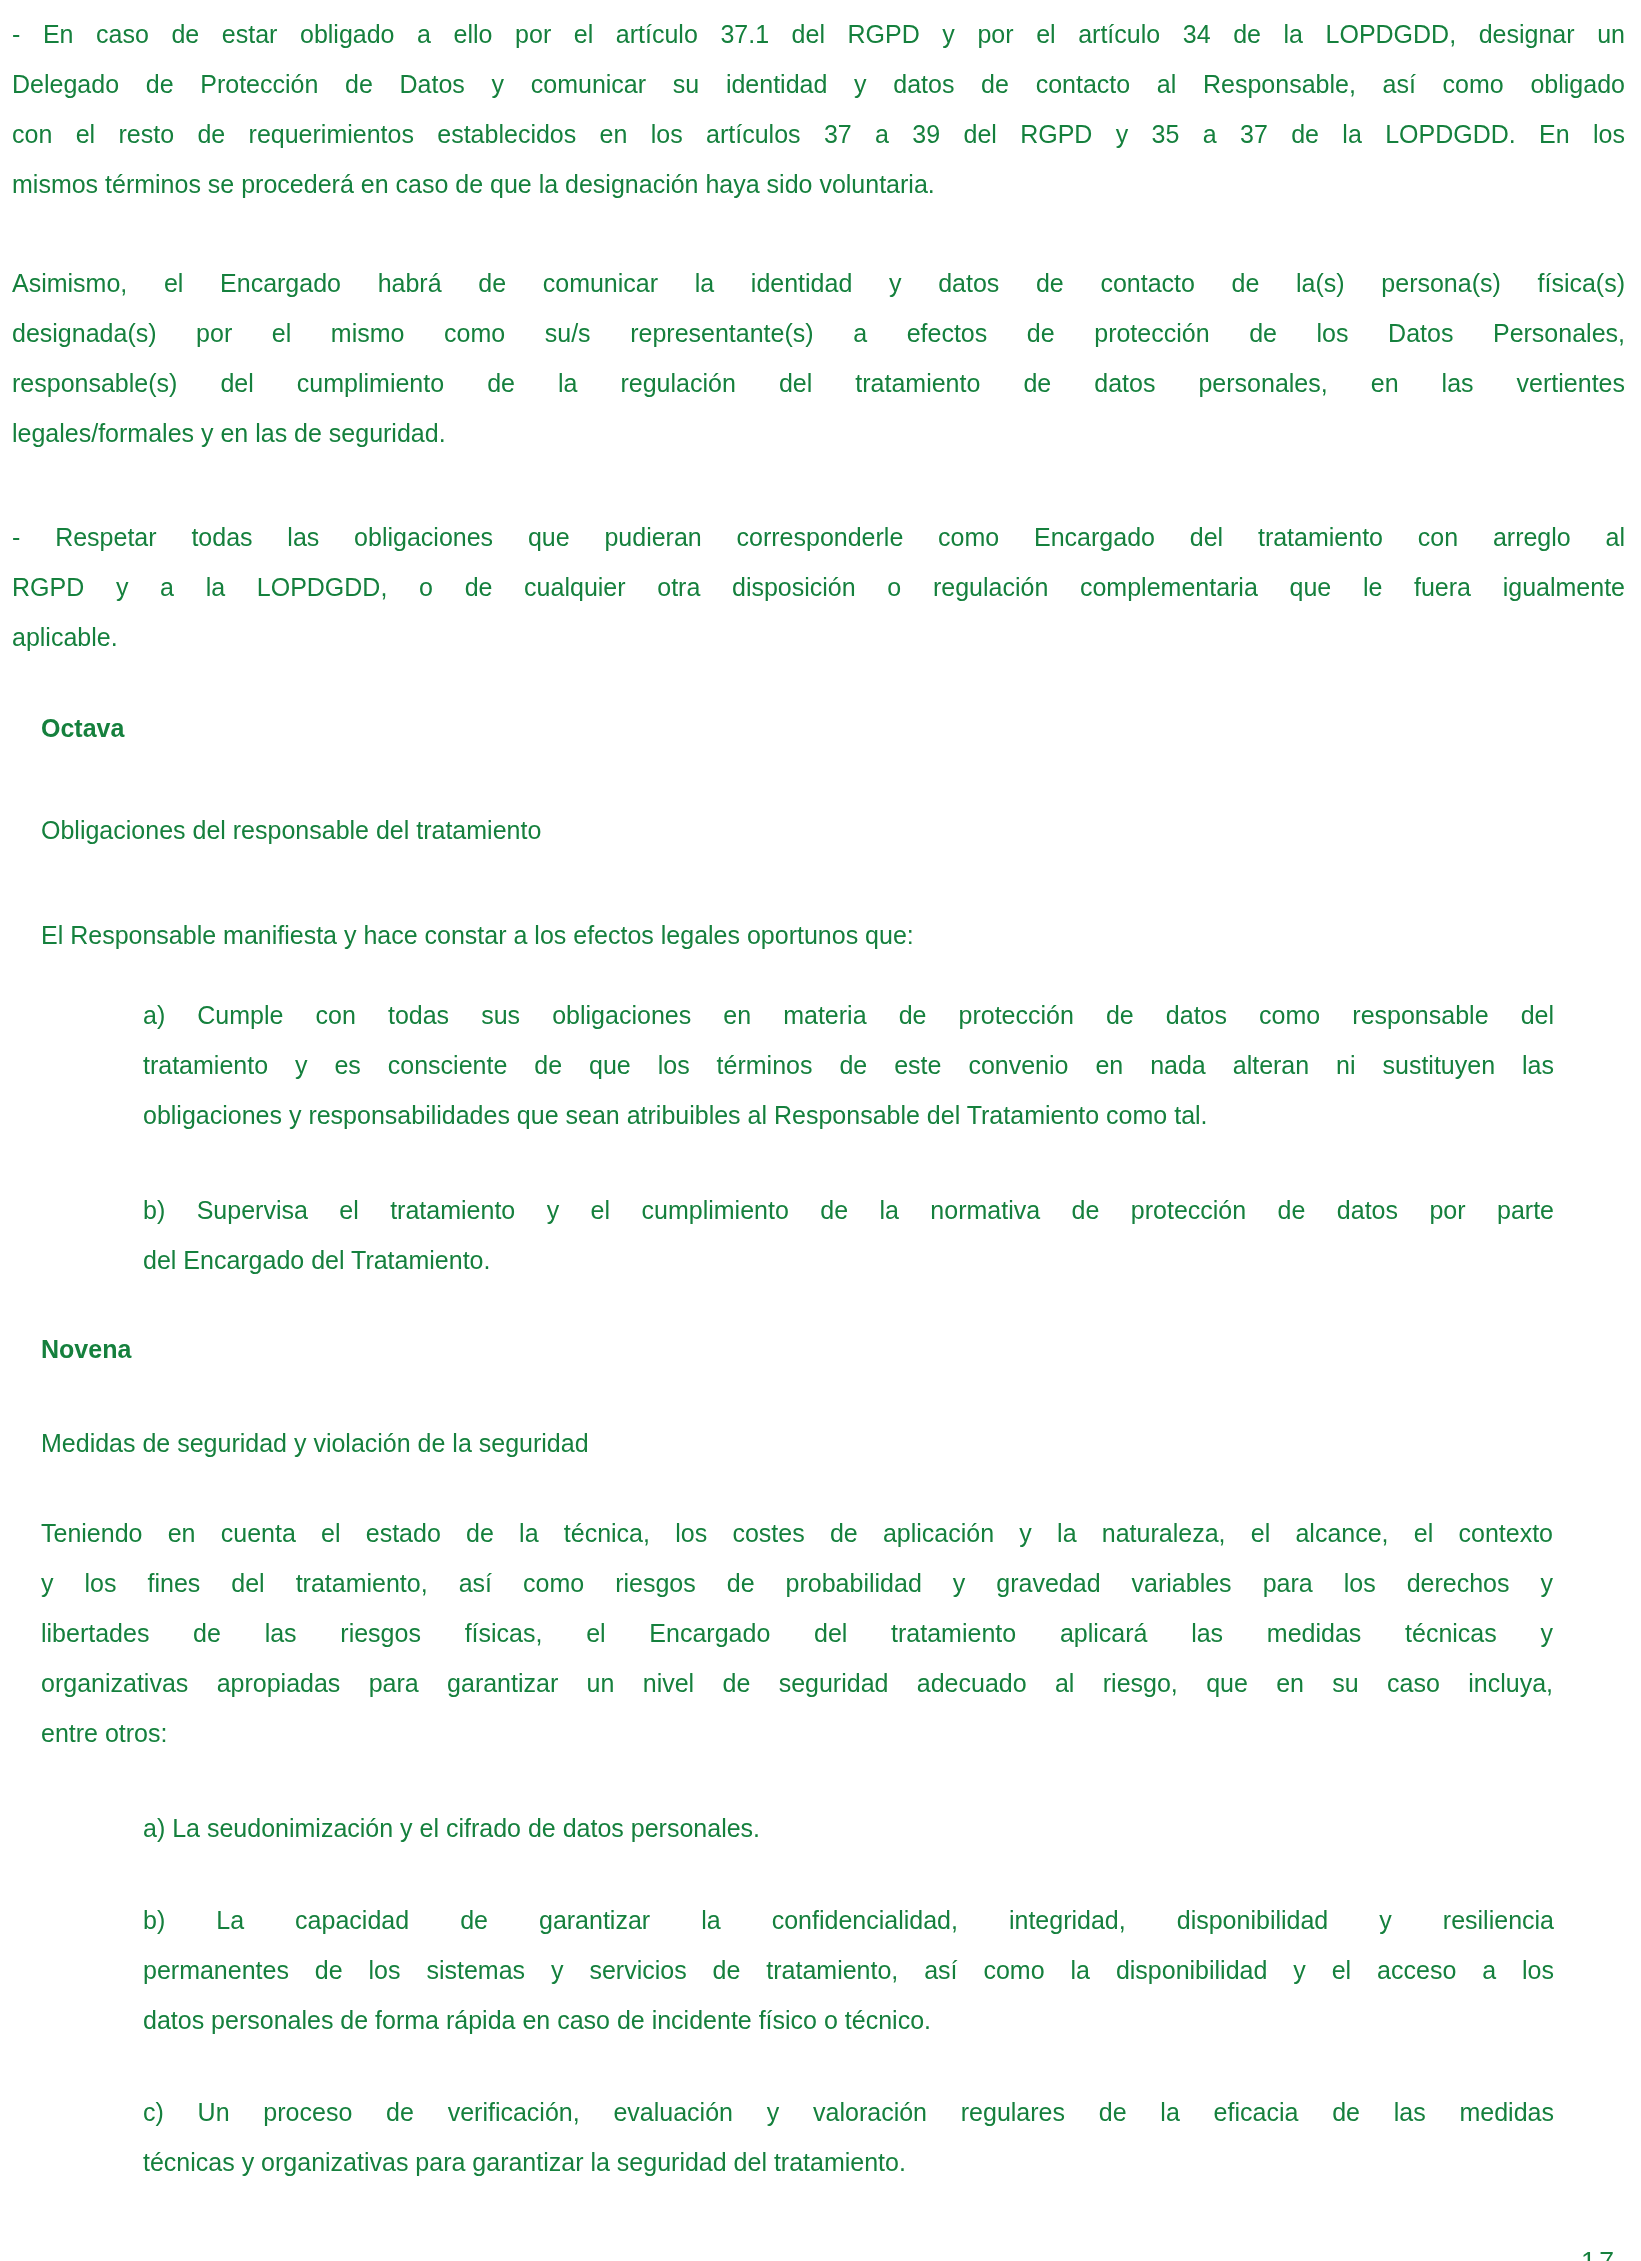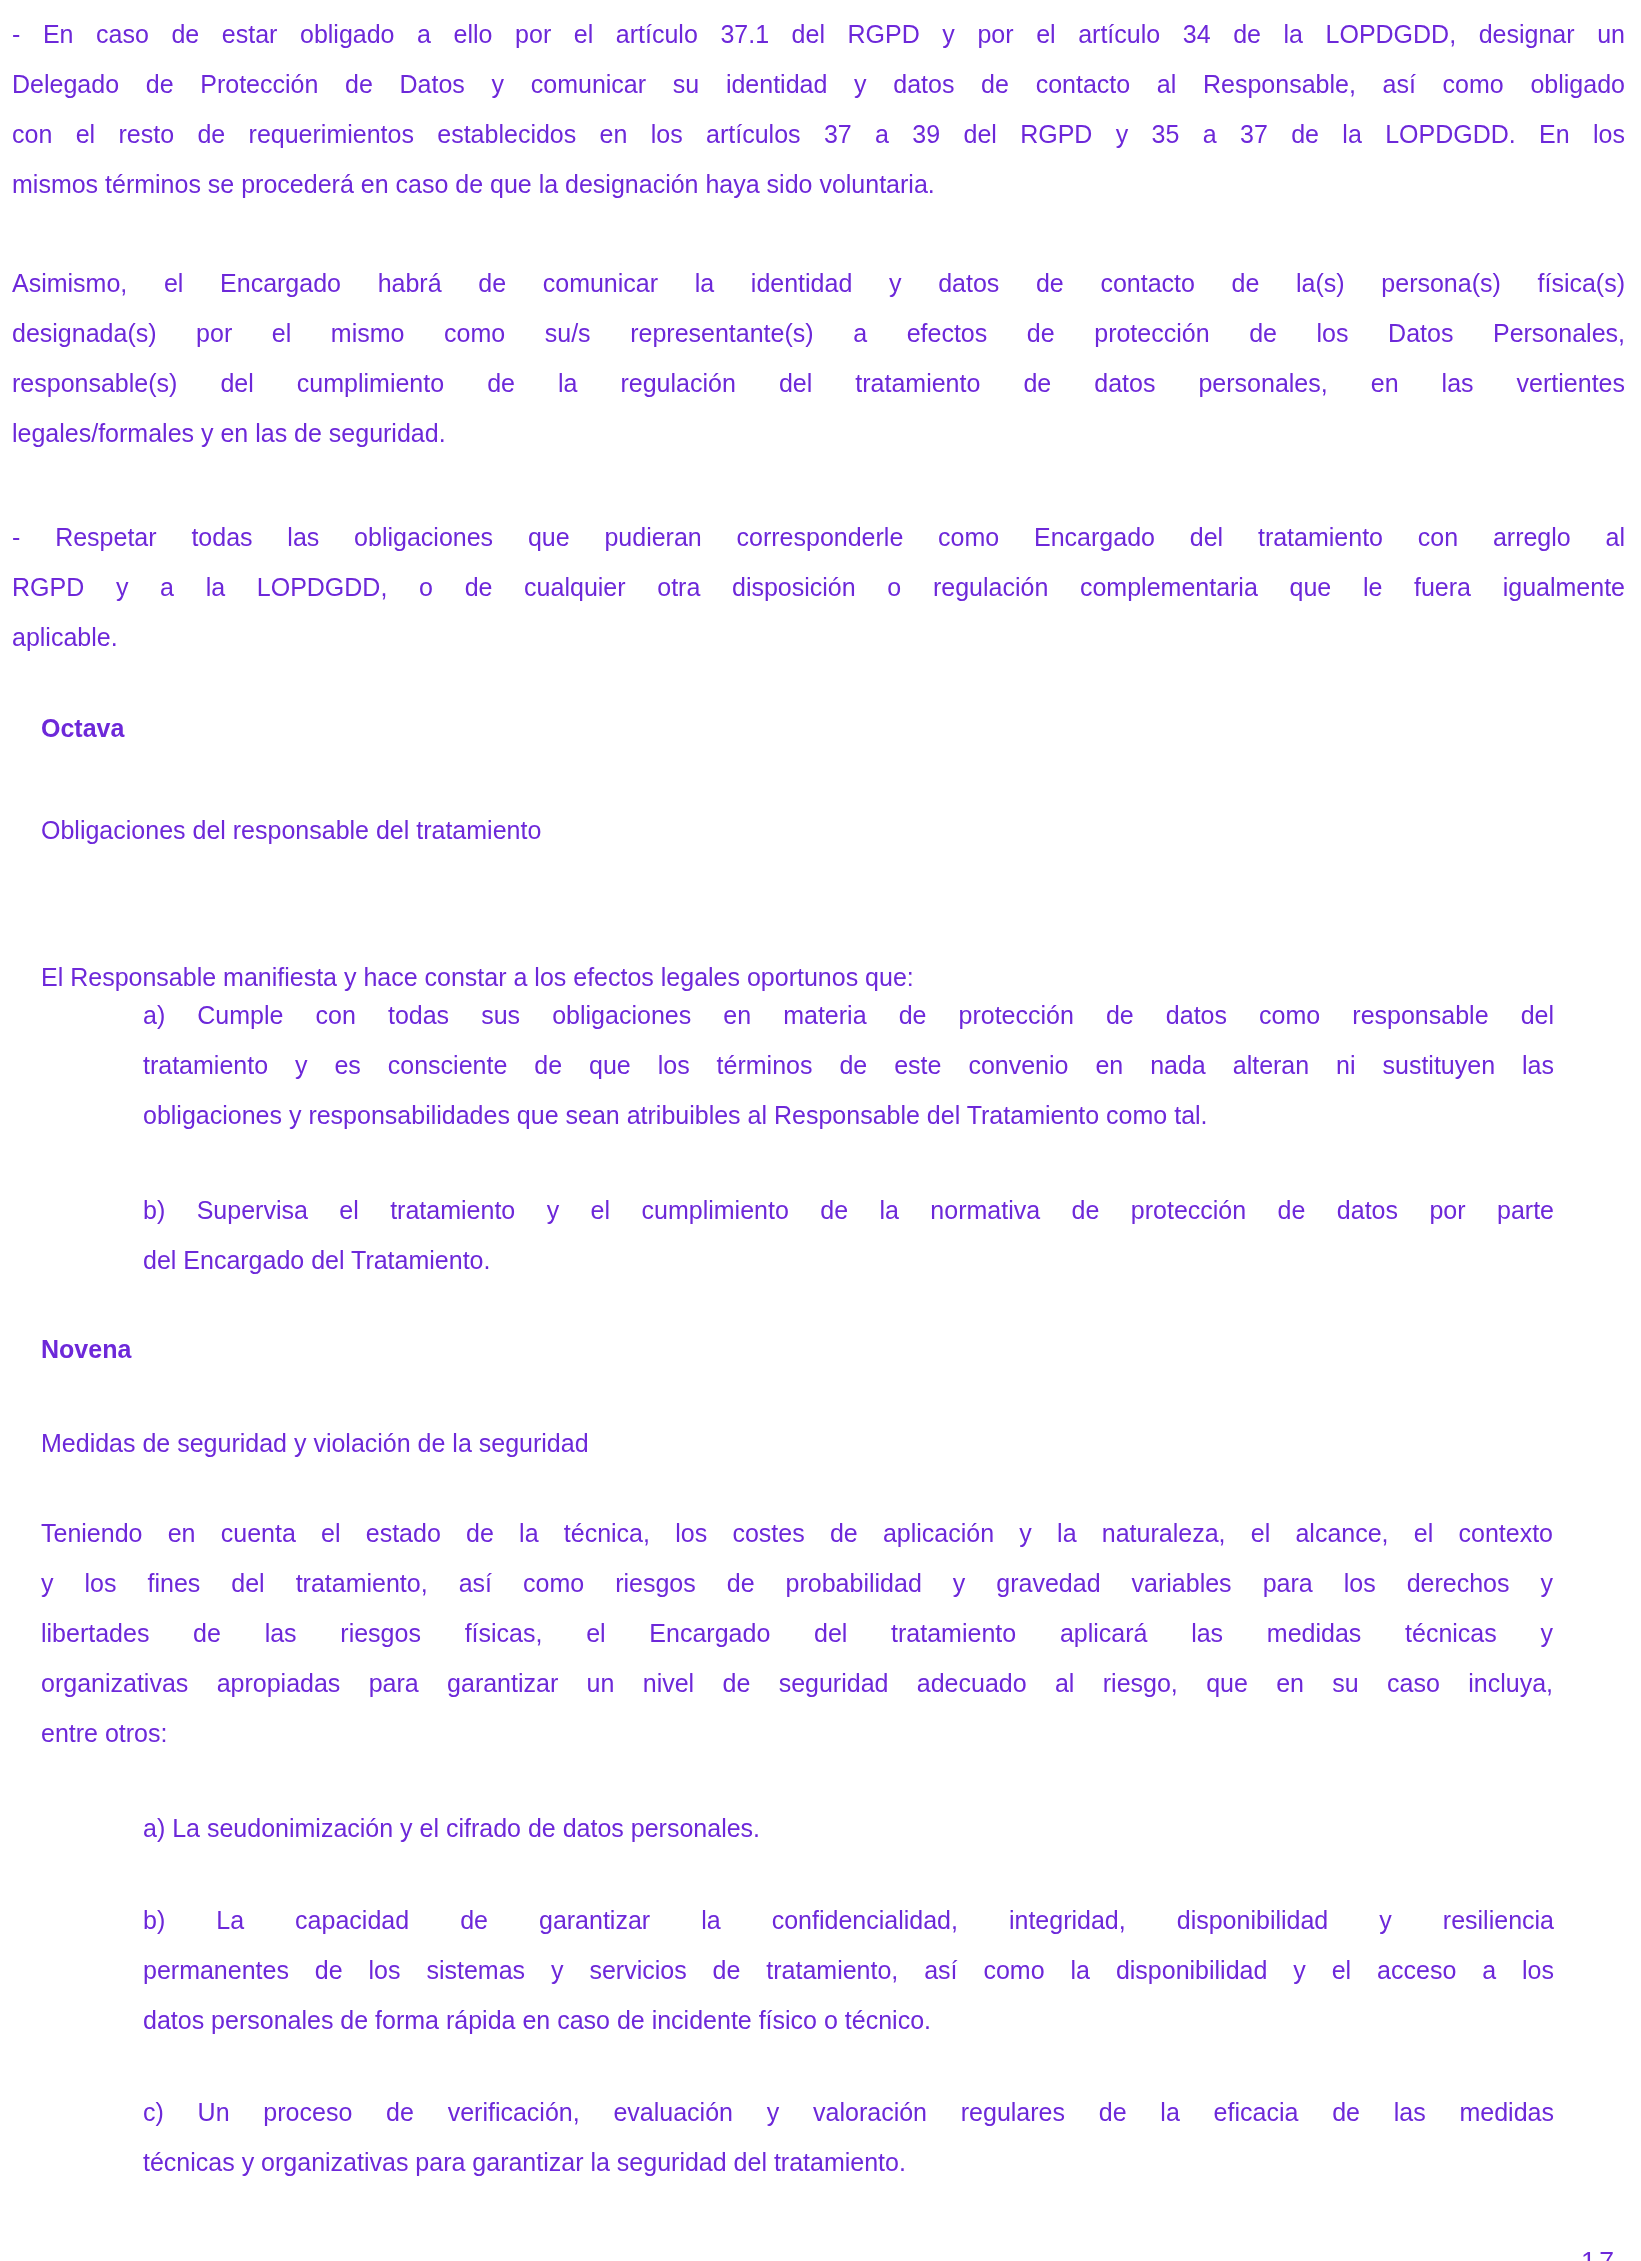--- a/index.html
+++ b/index.html
@@ -6,21 +6,21 @@
     margin: 0;
     padding: 0;
     background: #ffffff;
   }
   .page {
     position: relative;
     width: 1641px;
     height: 2261px;
     background: #ffffff;
     overflow: hidden;
-    color: #6d28d9;
+    color: #15803d;
     font-family: "Liberation Sans", "DejaVu Sans", sans-serif;
     font-size: 25px;
   }
   .block { position: absolute; }
   .line {
     line-height: 50px;
     height: 50px;
     overflow: hidden;
     text-align: left;
   }
@@ -70,21 +70,21 @@
   </div>
 
   <div class="block m-sect" style="top:703px">
     <div class="line bold">Octava</div>
   </div>
 
   <div class="block m-sect" style="top:805px">
     <div class="line">Obligaciones del responsable del tratamiento</div>
   </div>
 
-  <div class="block m-sect" style="top:952px">
+  <div class="block m-sect" style="top:910px">
     <div class="line">El Responsable manifiesta y hace constar a los efectos legales oportunos que:</div>
   </div>
 
   <div class="block m-item" style="top:990px">
     <div class="line just">a) Cumple con todas sus obligaciones en materia de protección de datos como responsable del</div>
     <div class="line just">tratamiento y es consciente de que los términos de este convenio en nada alteran ni sustituyen las</div>
     <div class="line">obligaciones y responsabilidades que sean atribuibles al Responsable del Tratamiento como tal.</div>
   </div>
 
   <div class="block m-item" style="top:1185px">

